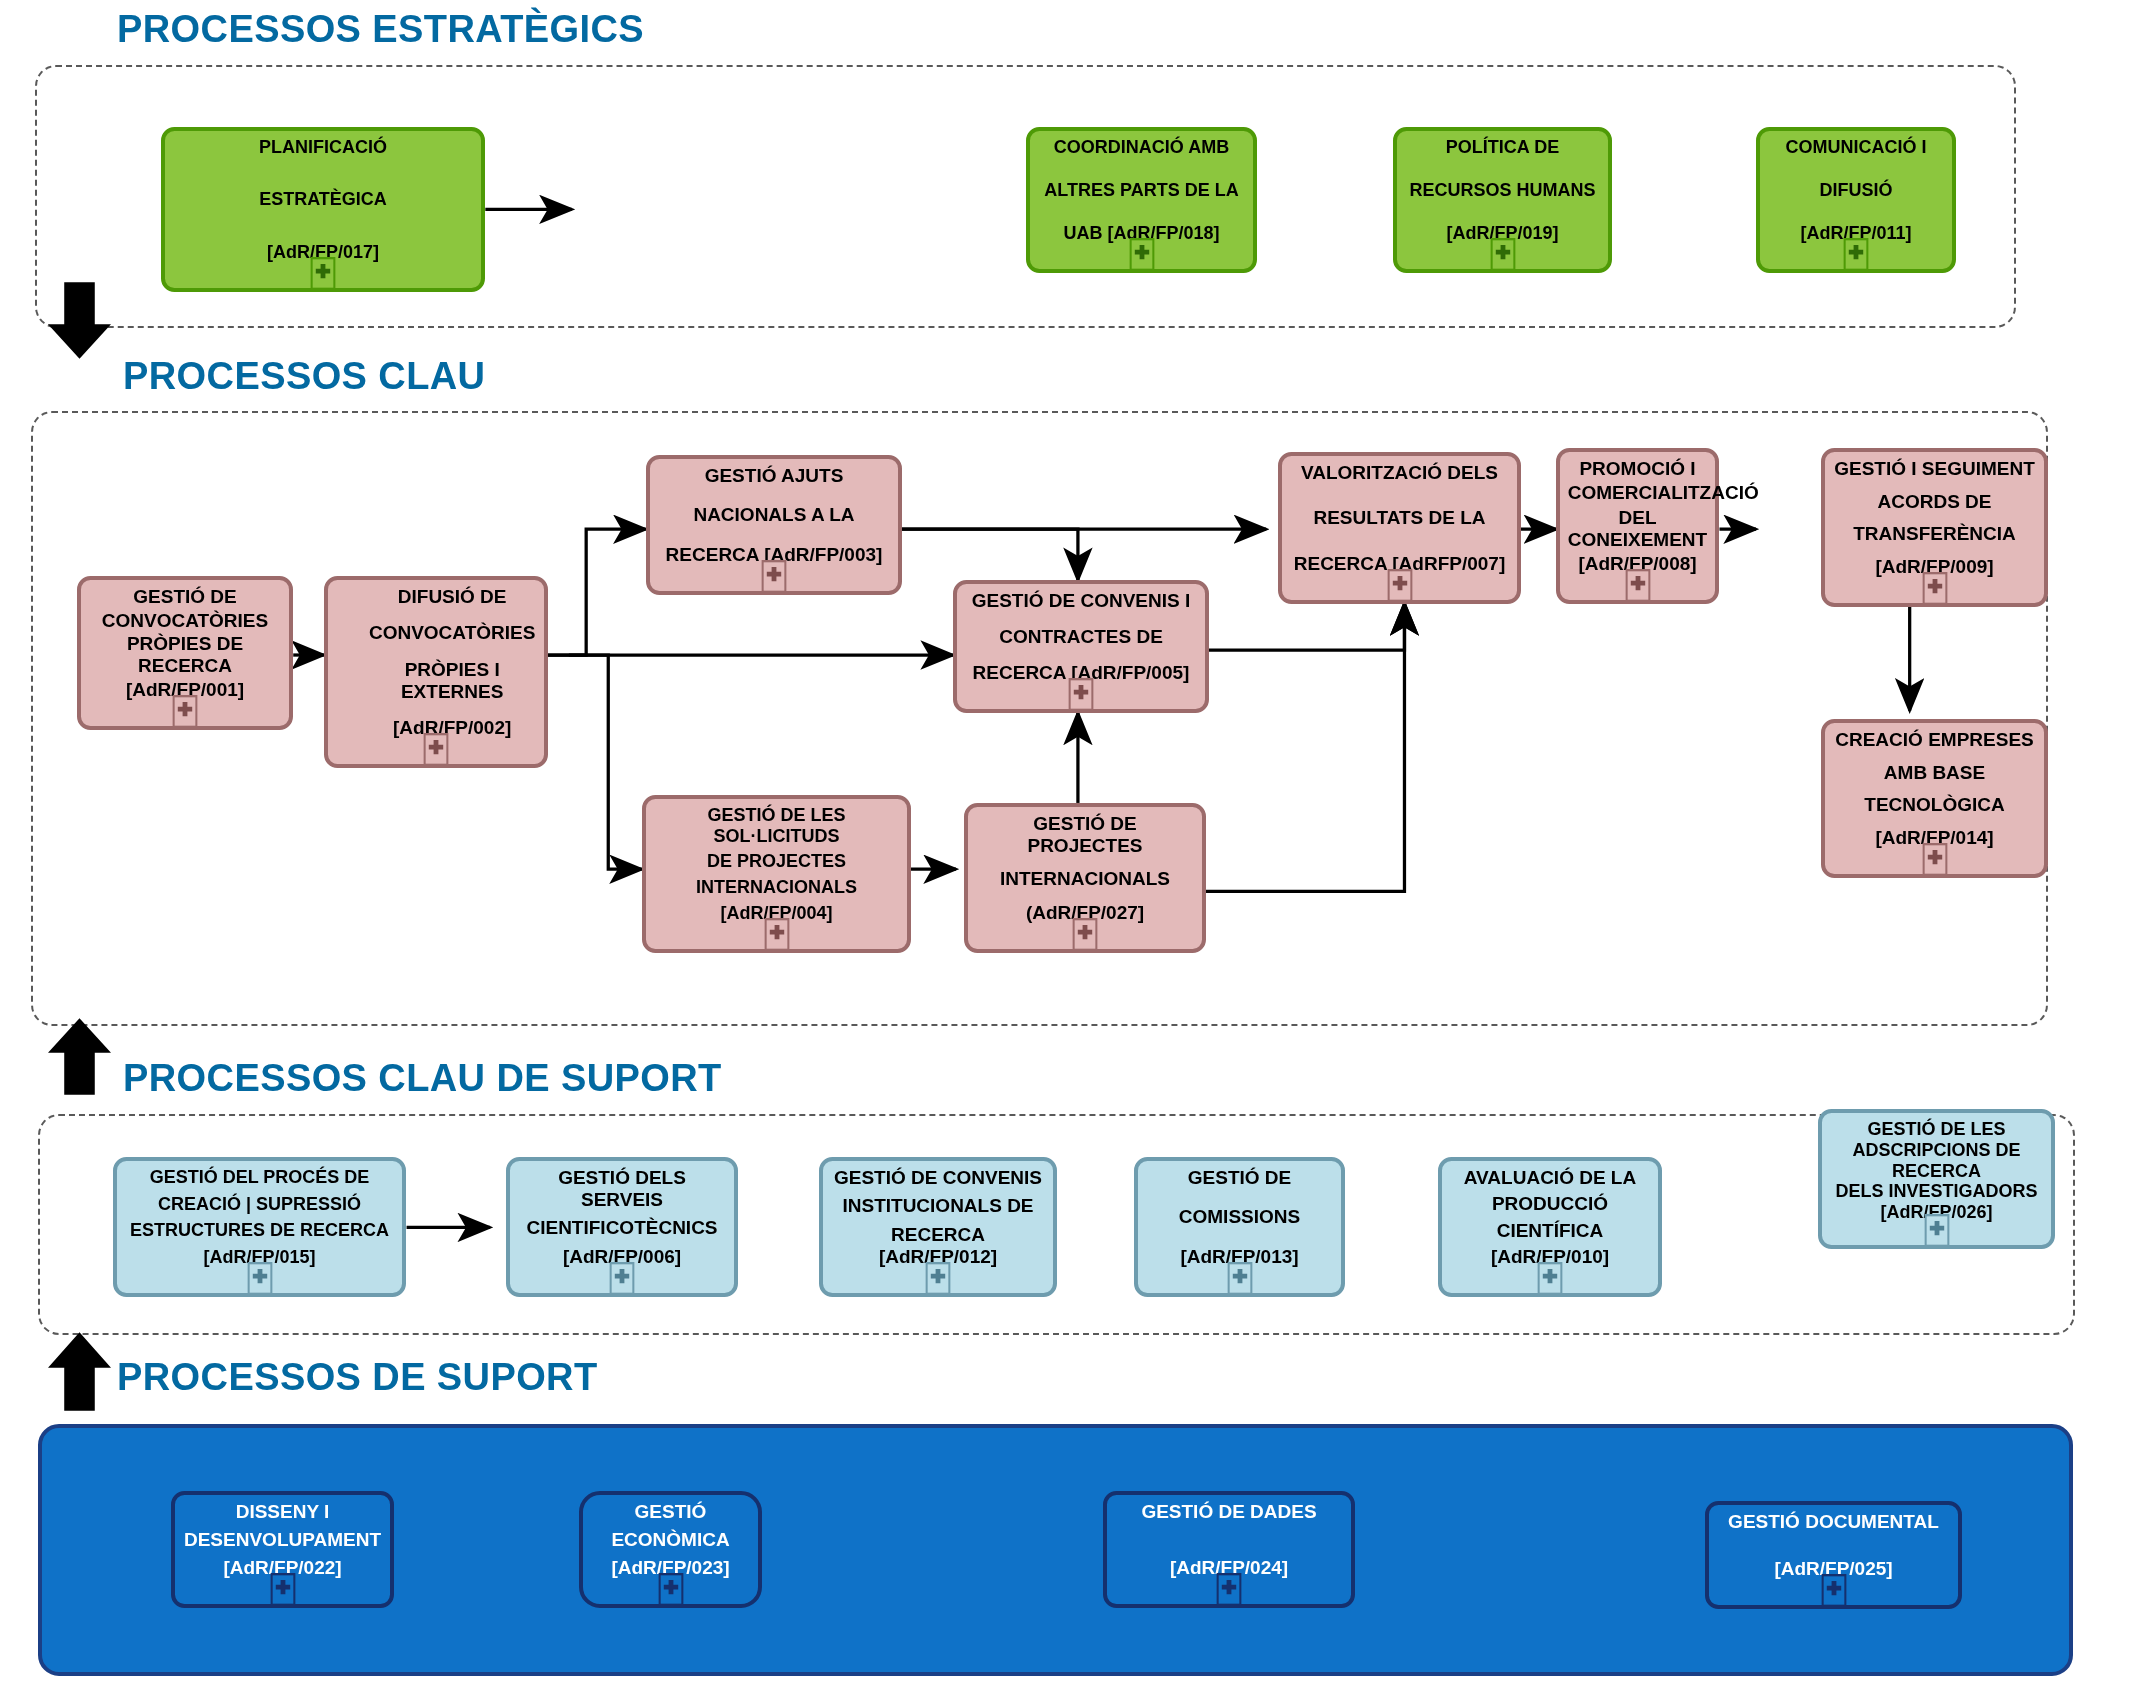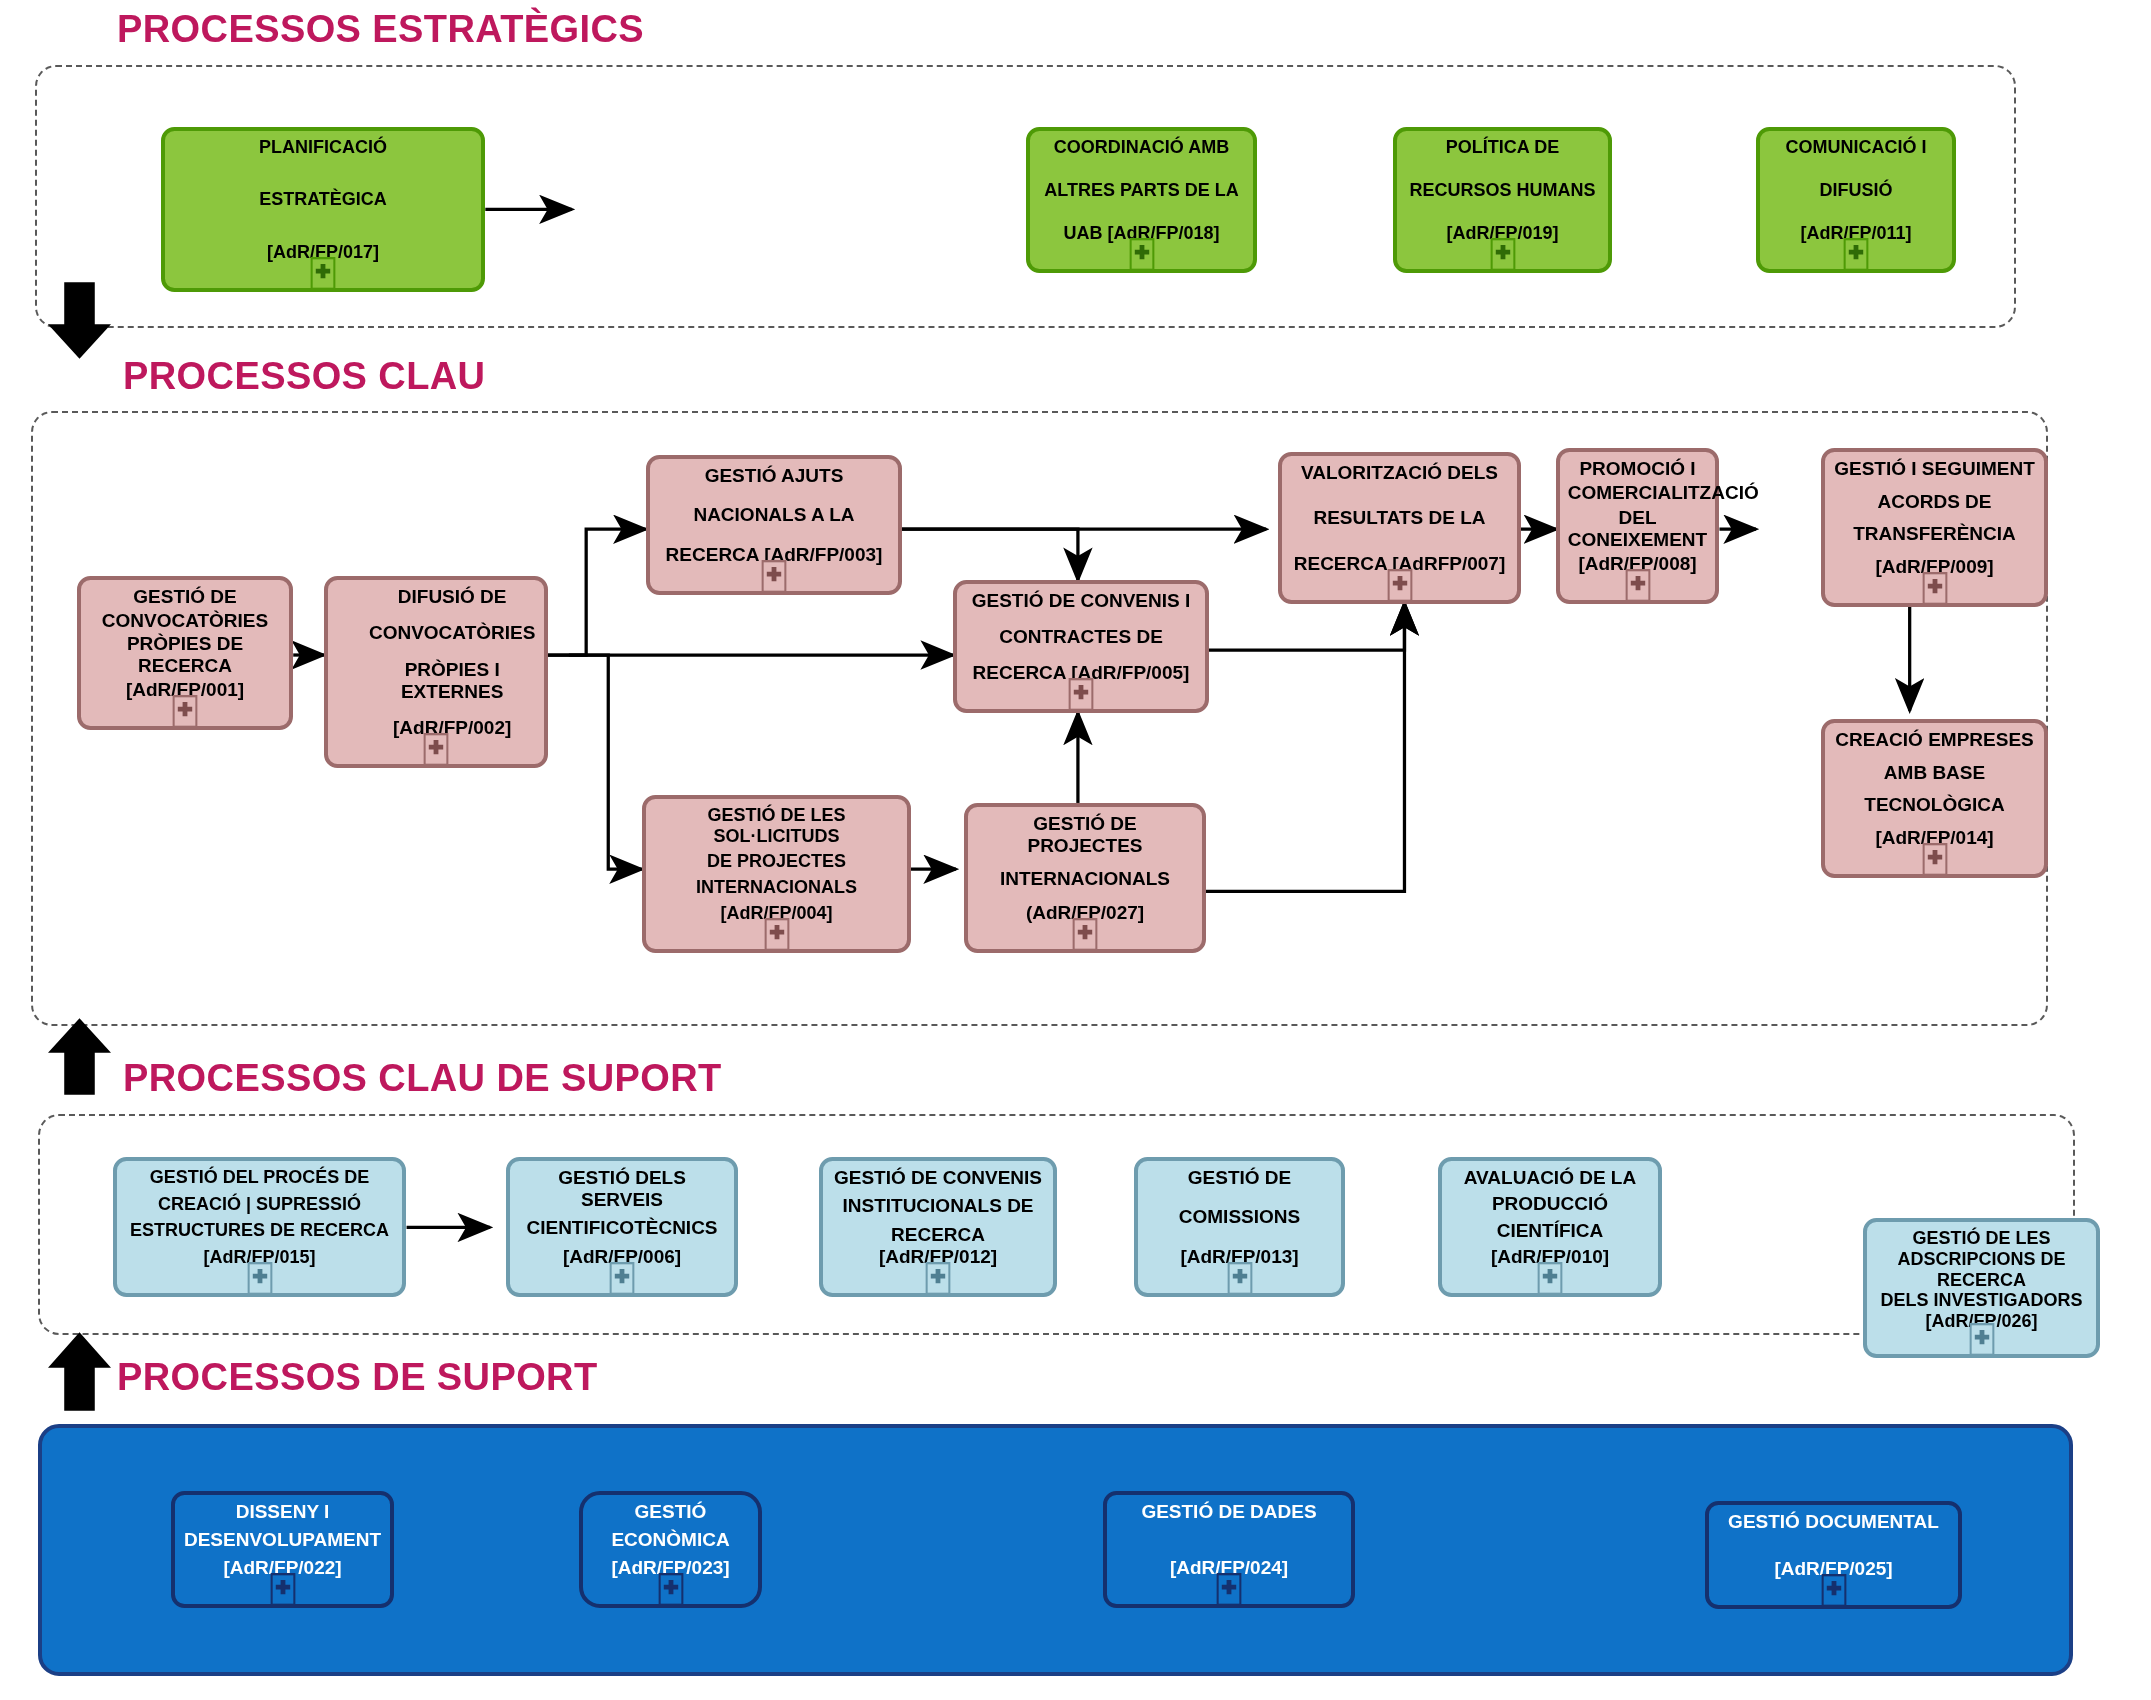--- a/index.html
+++ b/index.html
@@ -9,21 +9,21 @@
     width:2152px;height:1700px;position:relative;overflow:hidden;
   }
   #stage{position:absolute;left:0;top:0;width:2152px;height:1700px;}
 
   
   .sect-title{
     position:absolute;
     font-weight:bold;
     font-size:38px;
     letter-spacing:0.4px;
-    color:#be185d;
+    color:#0369a1;
     white-space:nowrap;
     line-height:1;
   }
 
   
   .frame{
     position:absolute;
     border:2.9px dashed #595959;
     border-radius:21px;
     box-sizing:border-box;
@@ -392,21 +392,21 @@
     <span class="ptext">CIENTÍFICA</span>
     <span class="ptext">[AdR/FP/010]</span>
     <span class="plus">
       <svg width="25" height="33" viewBox="0 0 26 34">
           <rect x="1" y="1" width="24" height="32" fill="#BCDFEA" stroke="#6E9CAE" stroke-width="2.5"></rect>
           <path d="M10.5,7 h5 v5 h5 v5 h-5 v5 h-5 v-5 h-5 v-5 h5 z" fill="#4f7f92"></path>
         </svg>
     </span>
   </div>
 
-  <div class="pbox cyan" style="left:1818px;top:1218px;width:237px;height:140px;font-size:18px;margin-left:45px;">
+  <div class="pbox cyan" style="left:1818px;top:1109px;width:237px;height:140px;font-size:18px;">
     <span class="ptext">GESTIÓ DE LES</span>
     <span class="ptext">ADSCRIPCIONS DE RECERCA</span>
     <span class="ptext">DELS INVESTIGADORS</span>
     <span class="ptext">[AdR/FP/026]</span>
     <span class="plus">
       <svg width="25" height="33" viewBox="0 0 26 34">
           <rect x="1" y="1" width="24" height="32" fill="#BCDFEA" stroke="#6E9CAE" stroke-width="2.5"></rect>
           <path d="M10.5,7 h5 v5 h5 v5 h-5 v5 h-5 v-5 h-5 v-5 h5 z" fill="#4f7f92"></path>
         </svg>
     </span>

